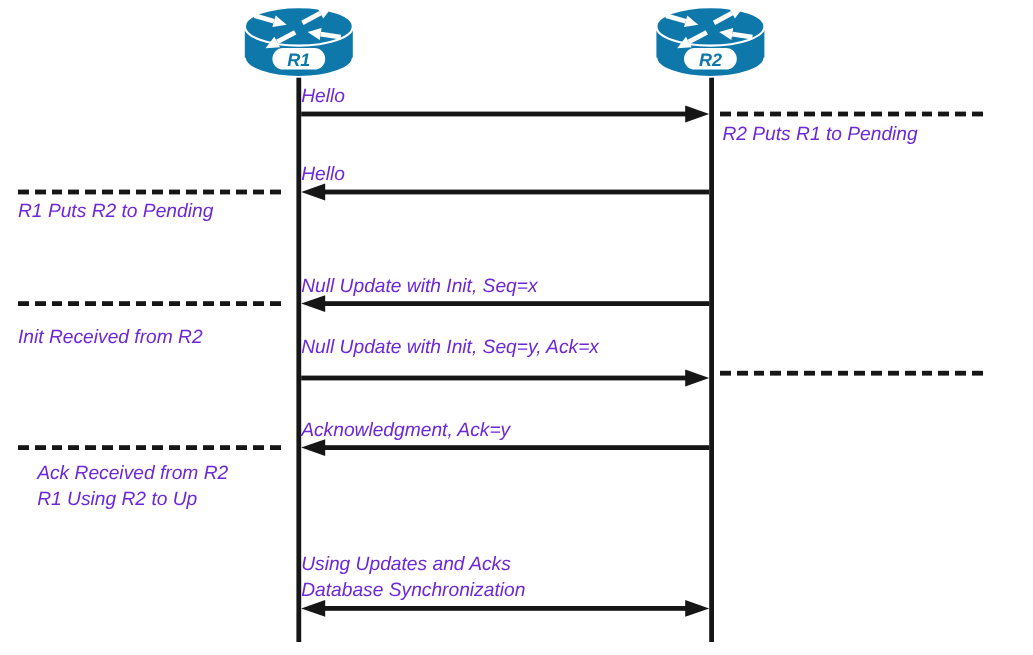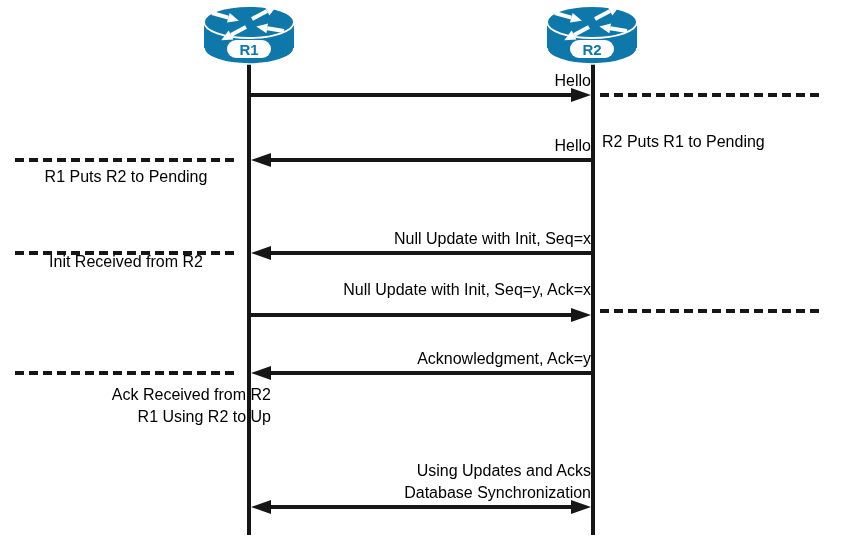--- a/index.html
+++ b/index.html
@@ -2,22 +2,23 @@
 <html><head>
 <meta charset="utf-8">
 <style>
   html, body { margin: 0; padding: 0; background: #ffffff; }
   .stage {
     position: relative;
     width: 861px;
     height: 546px;
     background: #ffffff;
     font-family: "Liberation Sans", sans-serif;
-    color: #000000;
+    color: #6d28d9;
     overflow: hidden;
+    font-style: italic;
   }
 
   
   .lifeline {
     position: absolute;
     top: 56px;
     width: 4px;
     height: 479px;
     background: #161616;
   }
@@ -59,21 +60,21 @@
     border-top: 7px solid transparent;
     border-bottom: 7px solid transparent;
   }
   .head.right { right: 0; border-left: 20px solid #161616; }
   .head.left  { left: 0;  border-right: 20px solid #161616; }
 
   .msg-label {
     position: absolute;
     left: 251px;
     width: 340px;
-    text-align: right;
+    text-align: left;
     font-size: 16px;
     line-height: 20px;
     white-space: nowrap;
   }
   .msg-label.two-line { line-height: 22px; white-space: normal; }
 
   
   .dash {
     position: absolute;
     height: 4px;
@@ -87,25 +88,25 @@
   .dash.dr1 { top: 93px; }
   .dash.dr2 { top: 309px; }
 
   
   .note {
     position: absolute;
     font-size: 16px;
     line-height: 22px;
     white-space: nowrap;
   }
-  .note.nr1 { left: 602px; top: 102px; margin-top: 29px; }
-  .note.nl1 { left: 15px;  top: 166px; width: 222px; text-align: center; }
-  .note.nl2 { left: 15px;  top: 251px; width: 222px; text-align: center; }
+  .note.nr1 { left: 602px; top: 102px; }
+  .note.nl1 { left: 15px;  top: 166px; width: 222px; text-align: left; }
+  .note.nl2 { left: 15px;  top: 271px; width: 222px; text-align: left; }
   .note.nr2 { left: 600px; top: 318px; }
-  .note.nl3 { left: 31px;  top: 384px; width: 240px; text-align: right; }
+  .note.nl3 { left: 31px;  top: 384px; width: 240px; text-align: left; }
 </style>
 </head>
 <body>
 
 <div class="stage">
 
   <div class="lifeline r1"></div>
   <div class="lifeline r2"></div>
 
   <svg class="router r1" viewBox="0 0 94 62">

